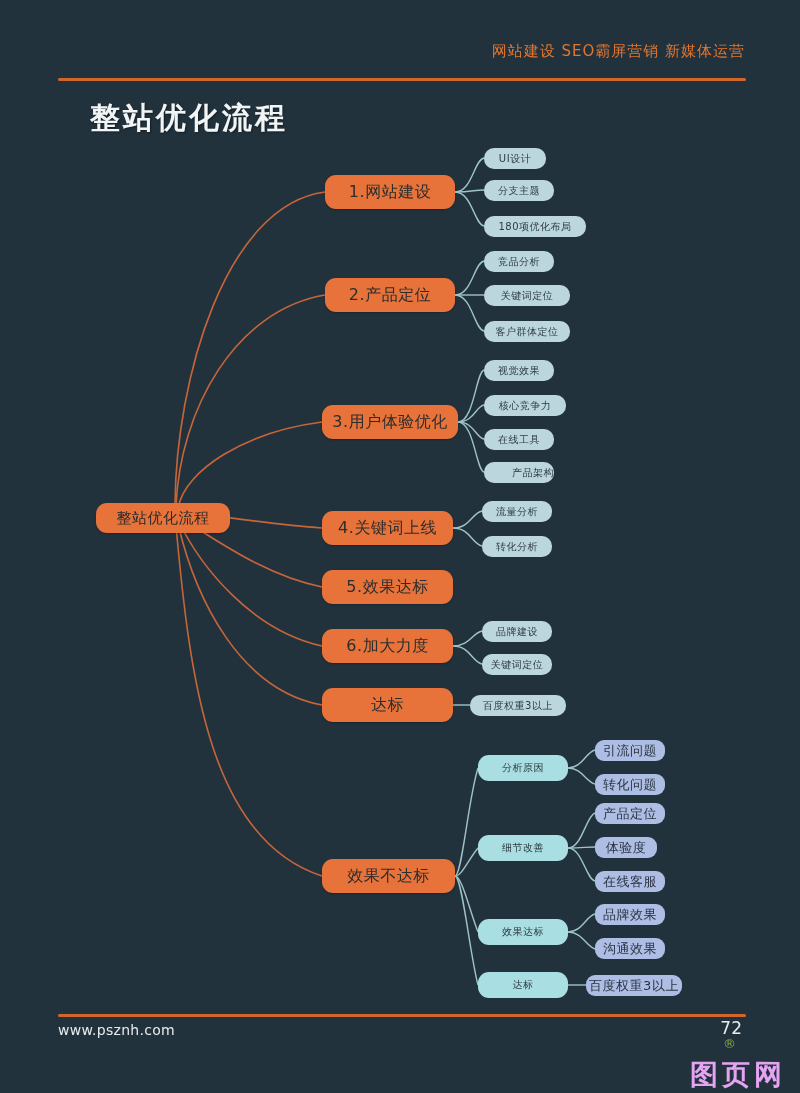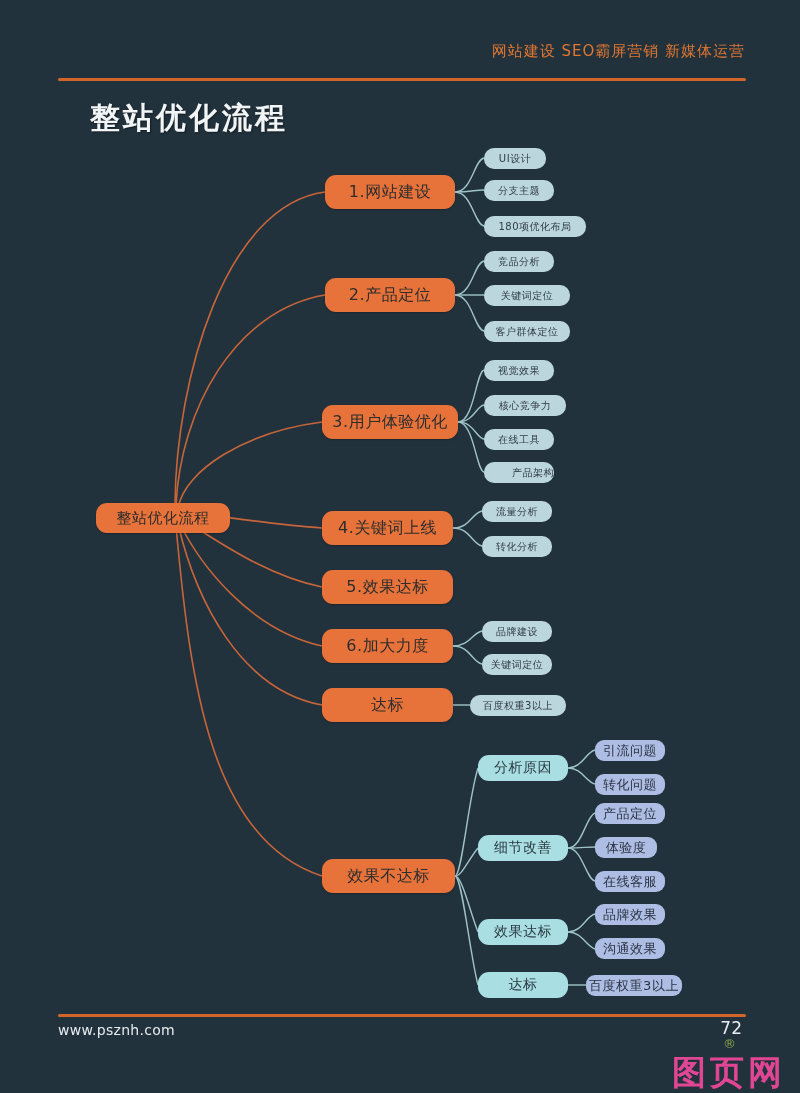--- a/index.html
+++ b/index.html
@@ -58,22 +58,22 @@
   }
   .footer-page {
     position: absolute;
     right: 58px; top: 1018px;
     color: #e6ebee;
     font-size: 17px;
   }
   .watermark {
     position: absolute;
     right: 14px; bottom: 4px;
-    color: #ec4899;
-    font-size: 34px;
+    color: #f0abfc;
+    font-size: 28px;
     font-weight: bold;
     letter-spacing: 4px;
     line-height: 1;
     opacity: .95;
   }
   .watermark-reg {
     position: absolute;
     right: 64px; bottom: 42px;
     color: #8aa646;
     font-size: 13px;
@@ -112,21 +112,21 @@
   }
   .node.lvl2blue {
     background: #bcd6de;
     color: #2e3b42;
     font-size: 10px;
     border-radius: 10px;
   }
   .node.lvl2teal {
     background: #a9dfe3;
     color: #2a3940;
-    font-size: 14px;
+    font-size: 10px;
     border-radius: 11px;
   }
   .node.lvl3 {
     background: #adbde4;
     color: #2c3443;
     font-size: 13px;
     border-radius: 9px;
   }
 </style>
 </head>

